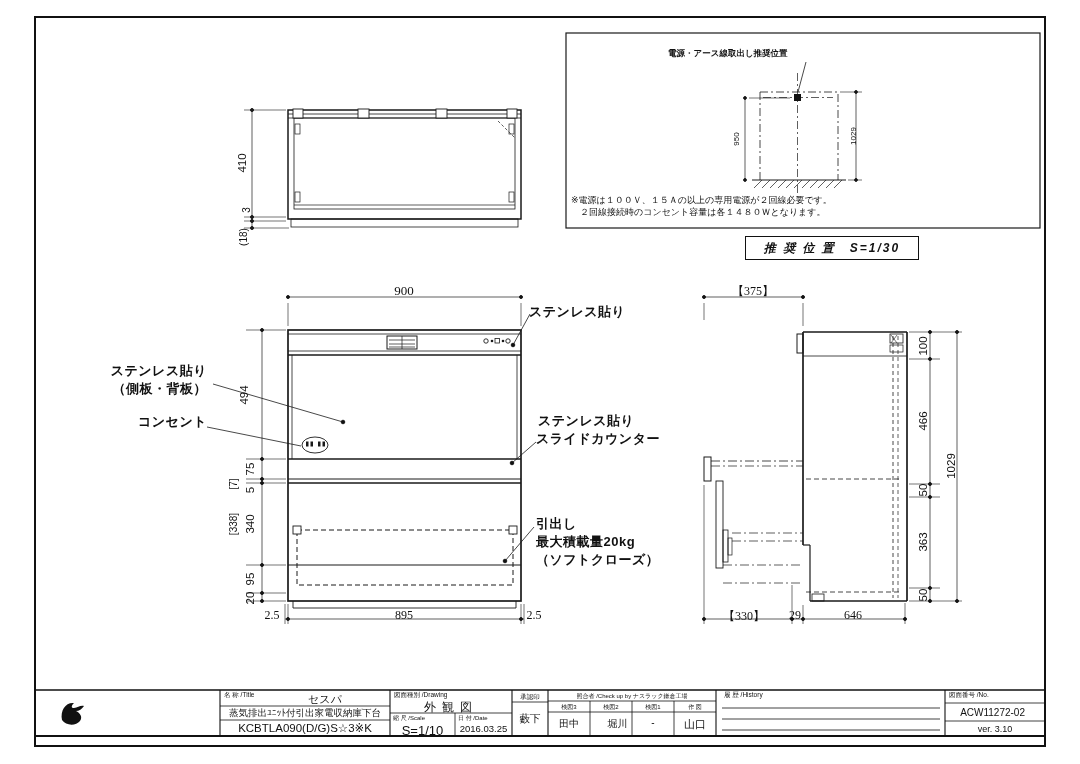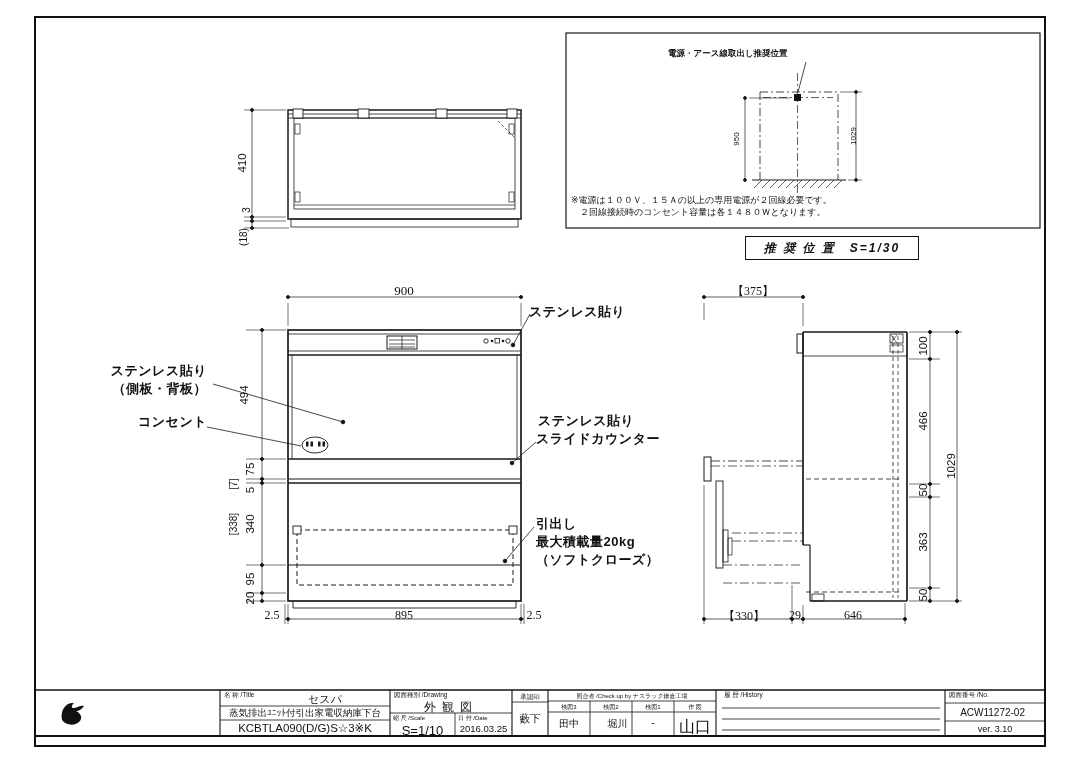--- a/index.html
+++ b/index.html
@@ -352,19 +352,19 @@
 <div class="tb tiny" style="left:512px;top:693px;width:36px;text-align:center">承認印</div>
 <div class="tb" style="left:512px;top:712px;width:36px;text-align:center;font-size:10.5px">藪下</div>
 <div class="tb tiny" style="left:548px;top:692px;width:168px;text-align:center;font-size:6px">照合者 /Check up by ナスラック鎌倉工場</div>
 <div class="tb tiny" style="left:548px;top:703px;width:42px;text-align:center;font-size:6px">検図3</div>
 <div class="tb tiny" style="left:590px;top:703px;width:42px;text-align:center;font-size:6px">検図2</div>
 <div class="tb tiny" style="left:632px;top:703px;width:42px;text-align:center;font-size:6px">検図1</div>
 <div class="tb tiny" style="left:674px;top:703px;width:42px;text-align:center;font-size:6px">作 図</div>
 <div class="tb" style="left:548px;top:717px;width:42px;text-align:center;font-size:10px">田中</div>
 <div class="tb" style="left:590px;top:717px;width:55px;text-align:center;font-size:10px">堀川</div>
 <div class="tb" style="left:632px;top:717px;width:42px;text-align:center;font-size:10px">-</div>
-<div class="tb" style="left:674px;top:717px;width:42px;text-align:center;font-size:16px">山口</div>
+<div class="tb" style="left:674px;top:717px;width:42px;text-align:center;font-size:11px">山口</div>
 <div class="tb tiny" style="left:724px;top:691px">履 歴 /History</div>
 <div class="tb tiny" style="left:949px;top:691px">図面番号 /No.</div>
 <div class="tb" style="left:945px;top:707px;width:80px;text-align:right;font-size:10px">ACW11272-02</div>
 <div class="tb" style="left:945px;top:724px;width:100px;text-align:center;font-size:9px">ver. 3.10</div>
 
 </div>
 
 </body></html>

